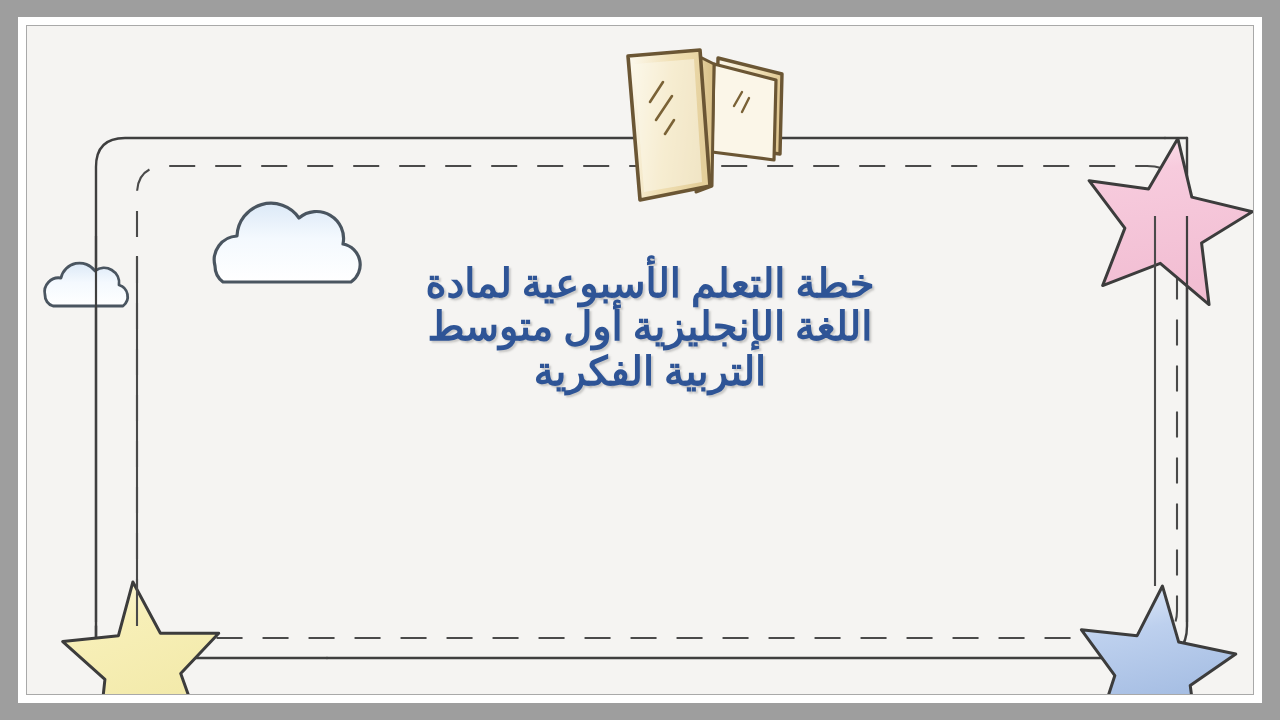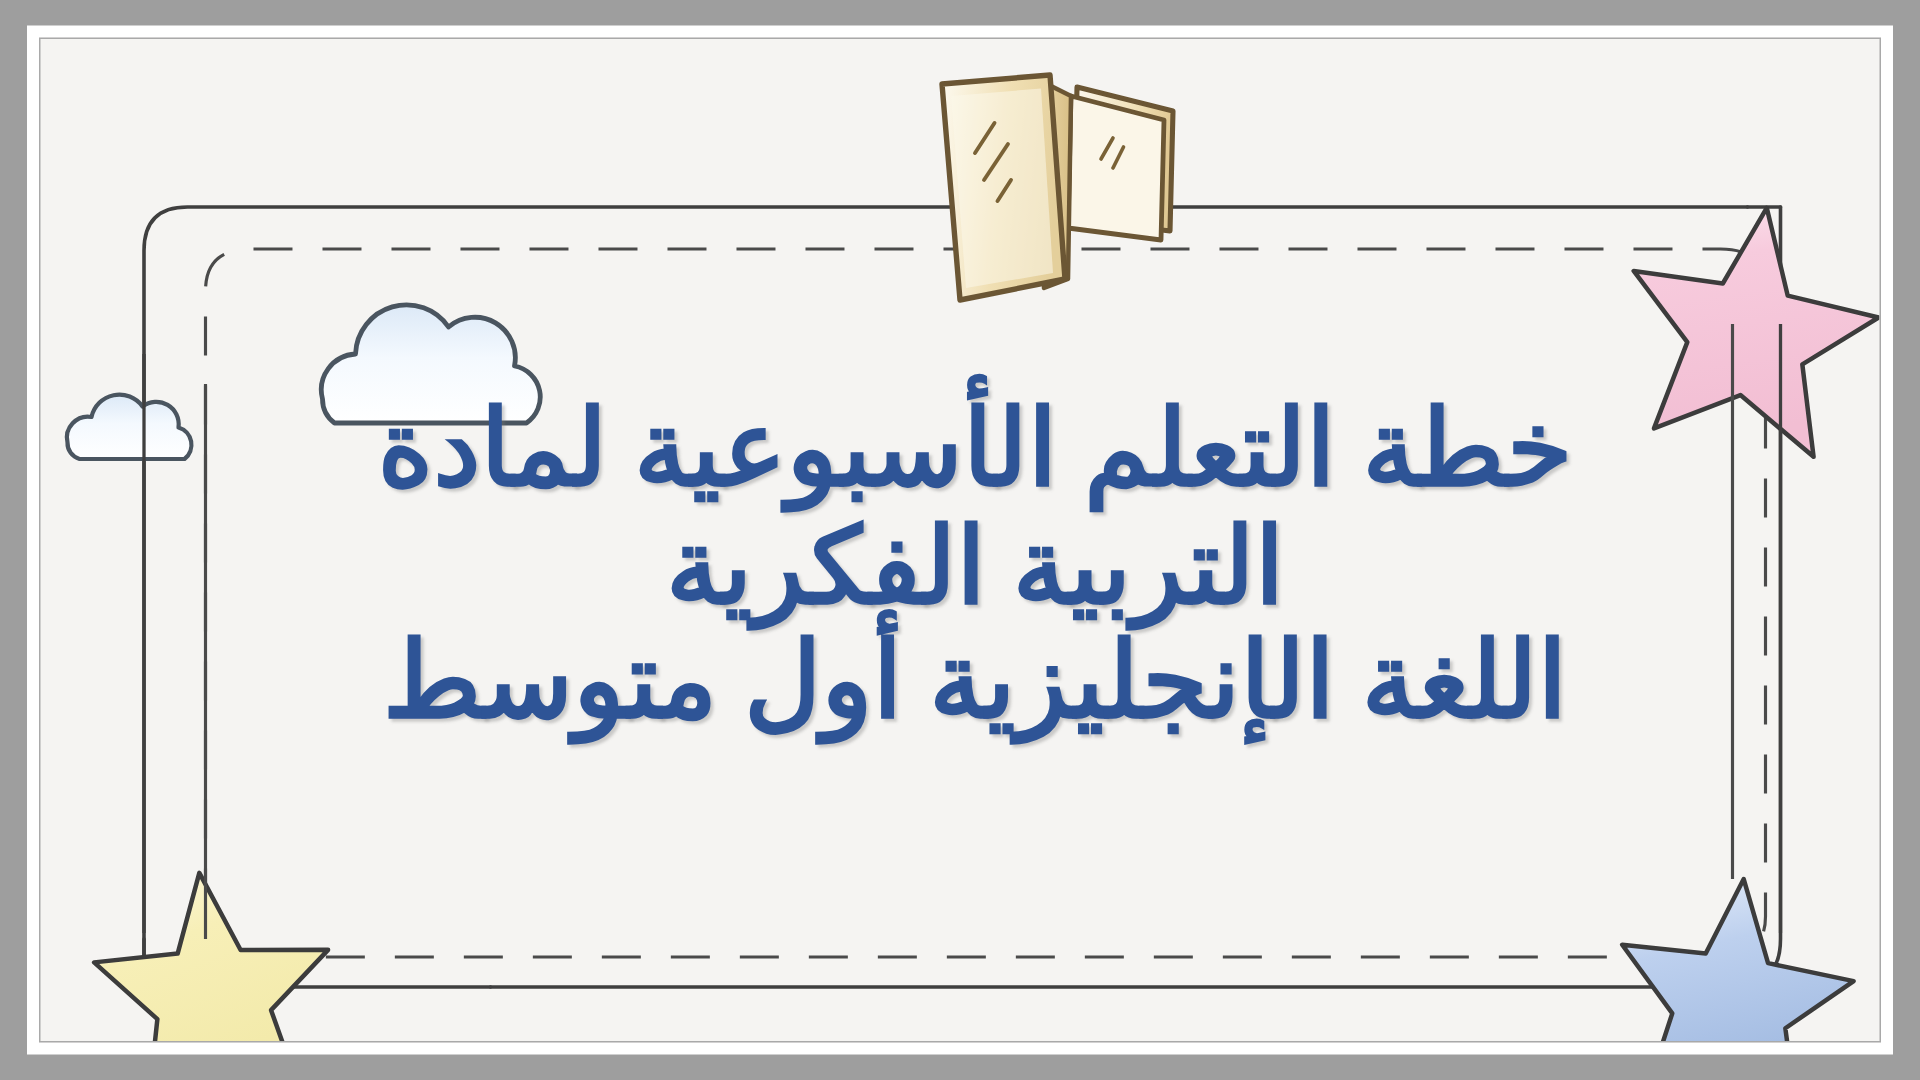--- a/index.html
+++ b/index.html
@@ -64,21 +64,21 @@
     left: 150px;
     top: 262px;
     width: 1000px;
     text-align: center;
     z-index: 6;
   }
 
   .title-line {
     font-family: "Liberation Serif", "DejaVu Serif", serif;
     font-weight: bold;
-    font-size: 71px;
+    font-size: 40px;
     line-height: 1.08;
     color: #2e5496;
     letter-spacing: 0.5px;
     text-shadow: 2px 2px 2px rgba(120,120,120,0.35);
     direction: rtl;
     unicode-bidi: bidi-override;
     white-space: nowrap;
   }
 
   #title-line-3 { margin-top: 2px; }
@@ -211,17 +211,17 @@
       <g>
         <line x1="1128" y1="190" x2="1128" y2="560" stroke="#4a4a4a" stroke-width="2.1"></line>
         <line x1="1160" y1="190" x2="1160" y2="596" stroke="#3f3f3f" stroke-width="2.2"></line>
       </g>
 
     </svg>
   </div>
 
   <div id="title-block">
     <div class="title-line" id="title-line-1">خطة التعلم الأسبوعية لمادة</div>
+    <div class="title-line" id="title-line-2">اللغة الإنجليزية أول متوسط</div>
     <div class="title-line" id="title-line-3">التربية الفكرية</div>
-    <div class="title-line" id="title-line-2">اللغة الإنجليزية أول متوسط</div>
   </div>
 
 </div>
 
 </body></html>

